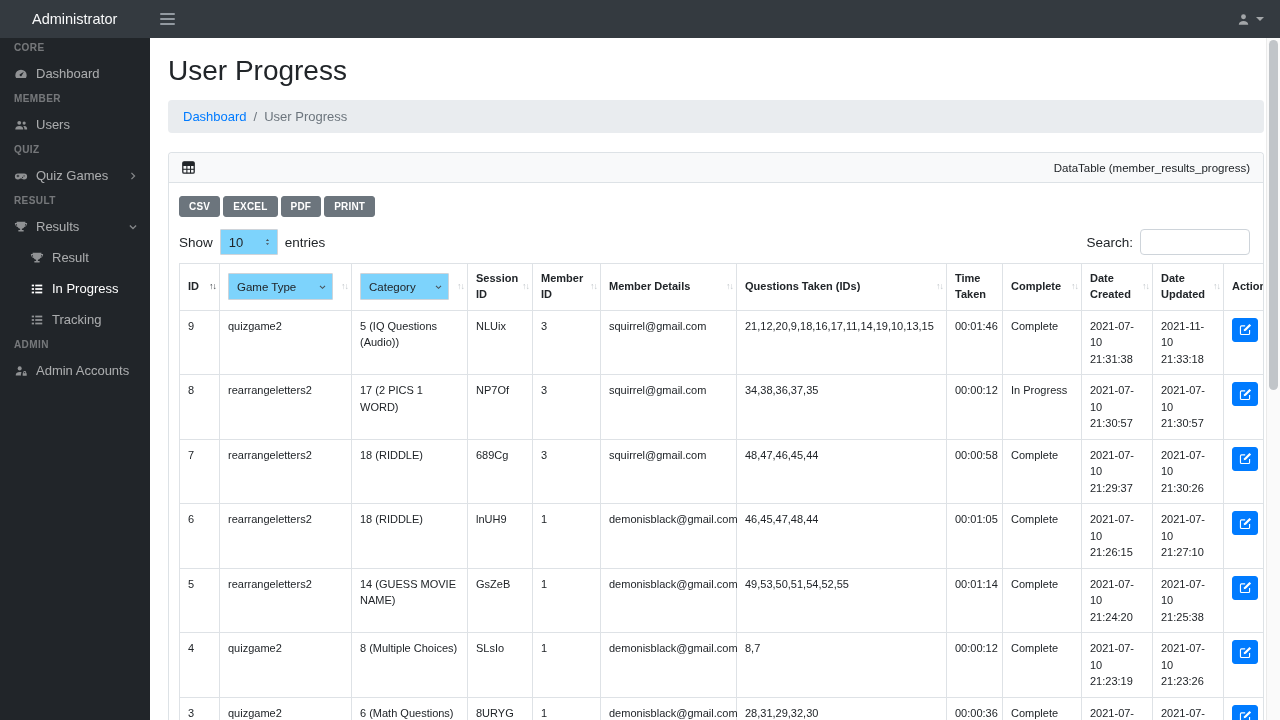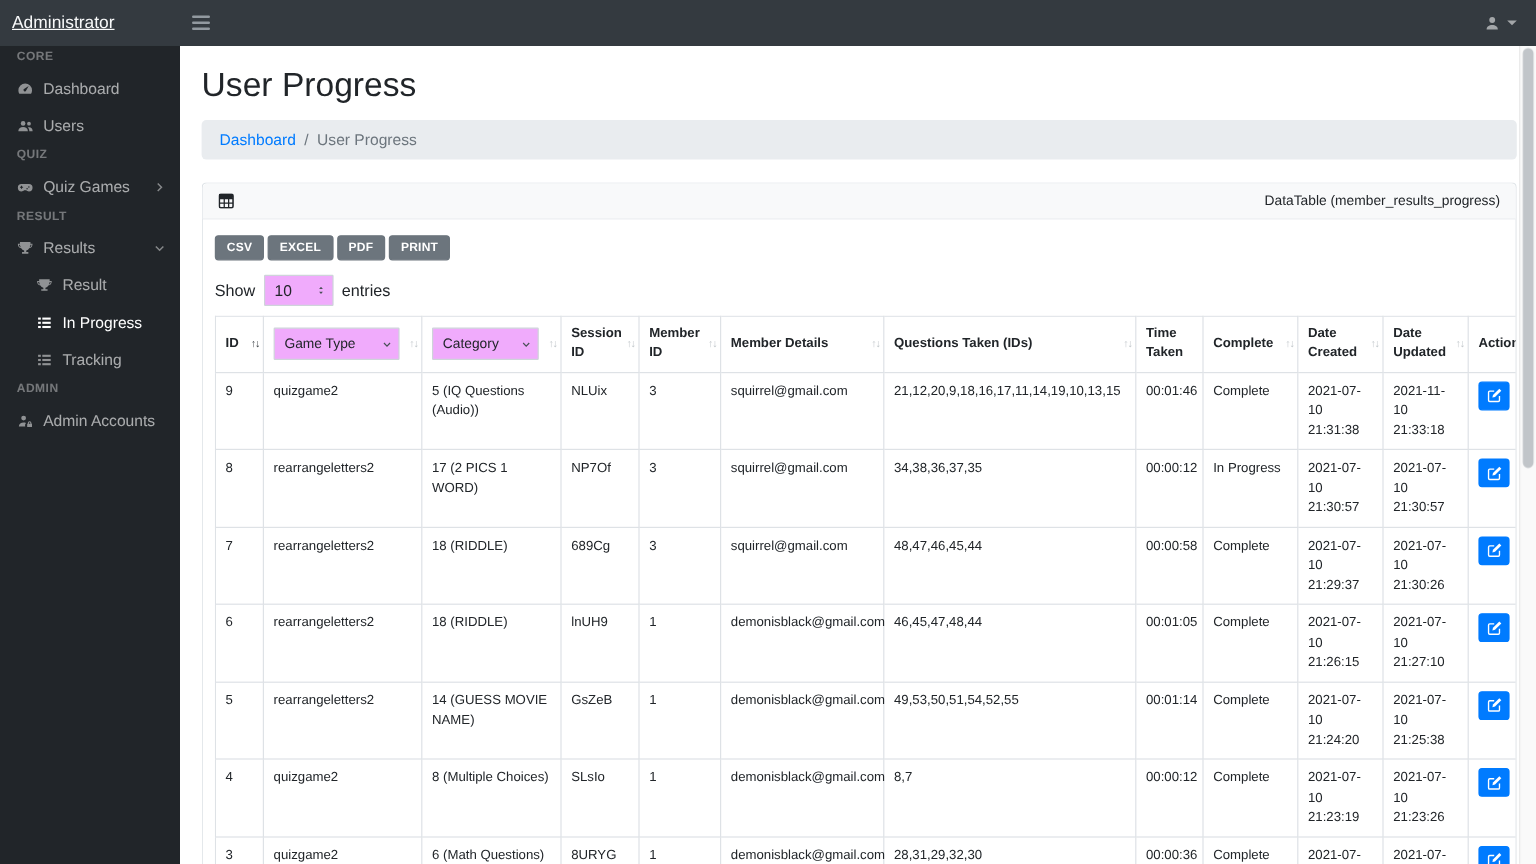--- a/index.html
+++ b/index.html
@@ -4,21 +4,21 @@
 <style>
   * { box-sizing: border-box; margin: 0; padding: 0; }
   html,body { width:1280px; height:720px; overflow:hidden; }
   body {
     font-family:"Liberation Sans","DejaVu Sans",sans-serif;
     background:#fff; color:#212529; position:relative;
   }
   
   .navbar{position:fixed;top:0;left:0;width:1280px;height:38px;background:#343a40;
     display:flex;align-items:center;z-index:30;}
-  .brand{width:150px;padding-left:10px;color:#f8f9fa;font-size:14.5px;cursor:pointer;text-decoration:underline;}
+  .brand{width:150px;padding-left:32px;color:#f8f9fa;font-size:14.5px;cursor:pointer;}
   .hamburger{background:none;border:none;cursor:pointer;padding:6px 8px;margin-left:2px;
     display:flex;flex-direction:column;gap:3px;}
   .hamburger span{display:block;width:15px;height:2px;background:#9299a0;border-radius:1px;}
   .nav-user{margin-left:auto;margin-right:16px;display:flex;align-items:center;gap:5px;
     color:rgba(255,255,255,.55);cursor:pointer;}
   .caret{width:0;height:0;border-left:4px solid transparent;border-right:4px solid transparent;
     border-top:4px solid rgba(255,255,255,.55);}
   
   .sidebar{position:fixed;top:38px;left:0;width:150px;height:682px;background:#212529;z-index:20;}
   .nav-label{padding:4px 14px 5px;font-size:10px;font-weight:bold;letter-spacing:.4px;
@@ -49,21 +49,21 @@
   .btn-export{background:#6c757d;border:1px solid #6c757d;color:#fff;font-size:10px;
     font-weight:600;padding:4px 9px;border-radius:3px;cursor:pointer;
     font-family:inherit;letter-spacing:.2px;}
   
   .controls-row{display:flex;justify-content:space-between;align-items:center;
     margin:0 13px 8px 0;font-size:13.5px;color:#212529;gap:36px;}
   .ctl-left{display:flex;align-items:center;gap:7px;}
   .ctl-right{display:flex;align-items:center;gap:7px;}
   .select-wrap{position:relative;display:inline-block;}
   .select-wrap select{appearance:none;-webkit-appearance:none;border:1px solid #ced4da;
-    border-radius:1px;background:#f0abfc;color:#212529;font-family:inherit;cursor:pointer;}
+    border-radius:1px;background:#7dd3fc;color:#212529;font-family:inherit;cursor:pointer;}
   .select-wrap .sel-ic{position:absolute;right:6px;top:50%;transform:translateY(-50%);
     pointer-events:none;color:#495057;width:9px;height:9px;display:block;}
   .len-select{width:58px;height:26px;font-size:13px;padding:2px 18px 2px 8px;}
   .search-input{width:110px;height:26px;border:1px solid #ced4da;border-radius:4px;
     padding:2px 8px;font-size:13px;font-family:inherit;}
   
   .table-wrap{overflow:hidden;width:100%;}
   table{border-collapse:collapse;table-layout:fixed;width:1124px;font-size:11px;color:#212529;}
   th,td{border:1px solid #dee2e6;padding:7px 8px;text-align:left;}
   th{font-weight:bold;vertical-align:middle;position:relative;padding-right:18px;line-height:1.45;}
@@ -107,20 +107,21 @@
 
 <aside class="sidebar">
   <div class="nav-label">CORE</div>
   <div class="nav-item">
     <svg class="ic" viewBox="0 0 16 16">
       <path fill="currentColor" d="M8 3A6.5 6.5 0 0 0 1.5 9.5c0 1.2.33 2.3.9 3.2h11.2c.57-.9.9-2 .9-3.2A6.5 6.5 0 0 0 8 3zm.9 6.6a1.3 1.3 0 1 1-1.7-1.7l4.1-2.5-2.4 4.2z"></path>
     </svg>
     <span>Dashboard</span>
   </div>
 
+  <div class="nav-label">MEMBER</div>
   <div class="nav-item">
     <svg class="ic" viewBox="0 0 16 16">
       <circle cx="6" cy="5.5" r="2.2" fill="currentColor"></circle>
       <path fill="currentColor" d="M1.5 12.5c0-2.2 2-3.5 4.5-3.5s4.5 1.3 4.5 3.5v.5h-9v-.5z"></path>
       <circle cx="11.6" cy="5.8" r="1.8" fill="currentColor"></circle>
       <path fill="currentColor" d="M11.8 9.2c1.9.2 3.2 1.4 3.2 3.1v.7h-3.1c.1-1.5-.4-2.8-1.4-3.6.4-.1.8-.2 1.3-.2z"></path>
     </svg>
     <span>Users</span>
   </div>
 
@@ -224,20 +225,24 @@
           <span>Show</span>
           <span class="select-wrap">
             <select class="len-select">
               <option>10</option>
             </select>
             <svg class="sel-ic" viewBox="0 0 16 16">
               <path fill="currentColor" d="M8 2.5L10.8 6H5.2L8 2.5zm0 11L5.2 10h5.6L8 13.5z"></path>
             </svg>
           </span>
           <span>entries</span>
+        </div>
+        <div class="ctl-right">
+          <span>Search:</span>
+          <input class="search-input" type="text" value="" style="">
         </div>
       </div>
 
       <div class="table-wrap">
         <table>
           <colgroup>
             <col style="width:40px">
               <col style="width:132px">
               <col style="width:116px">
             <col style="width:65px">

